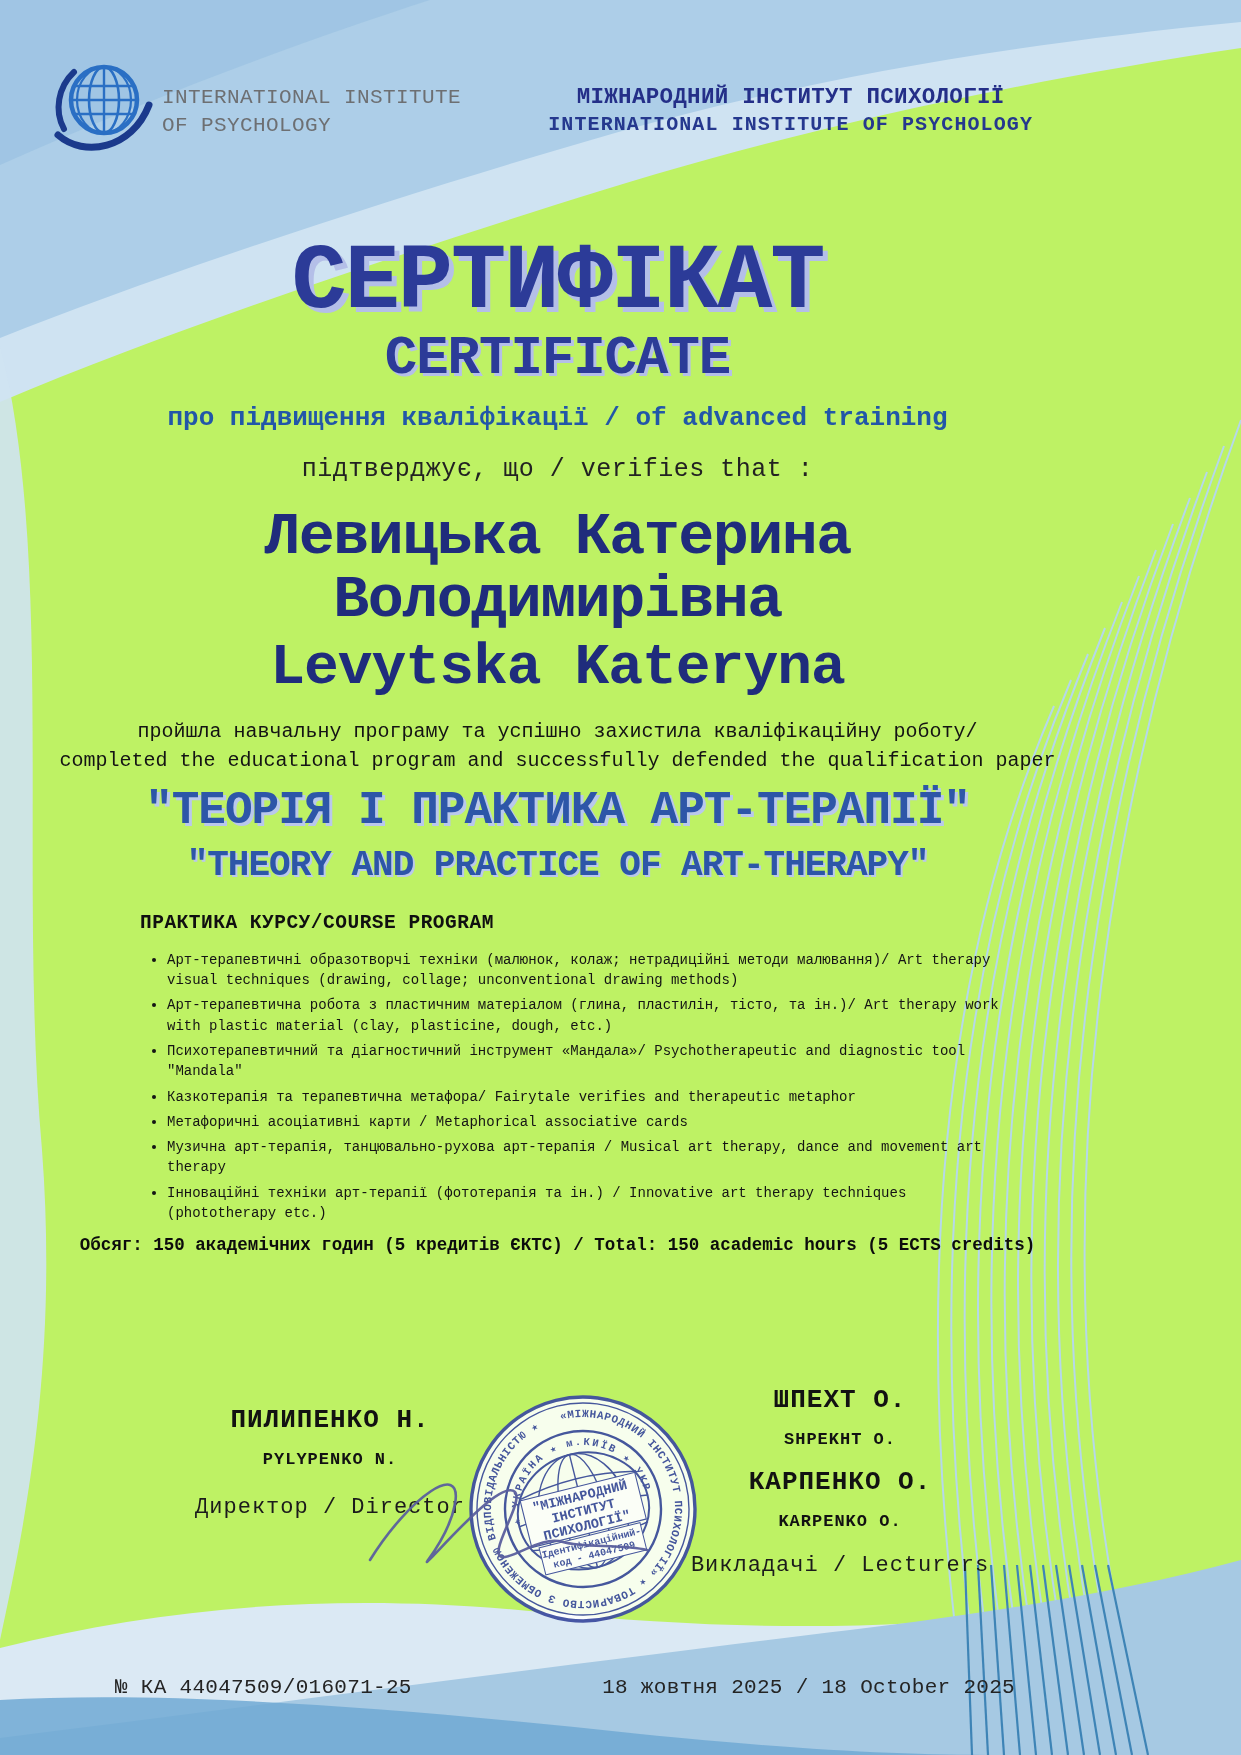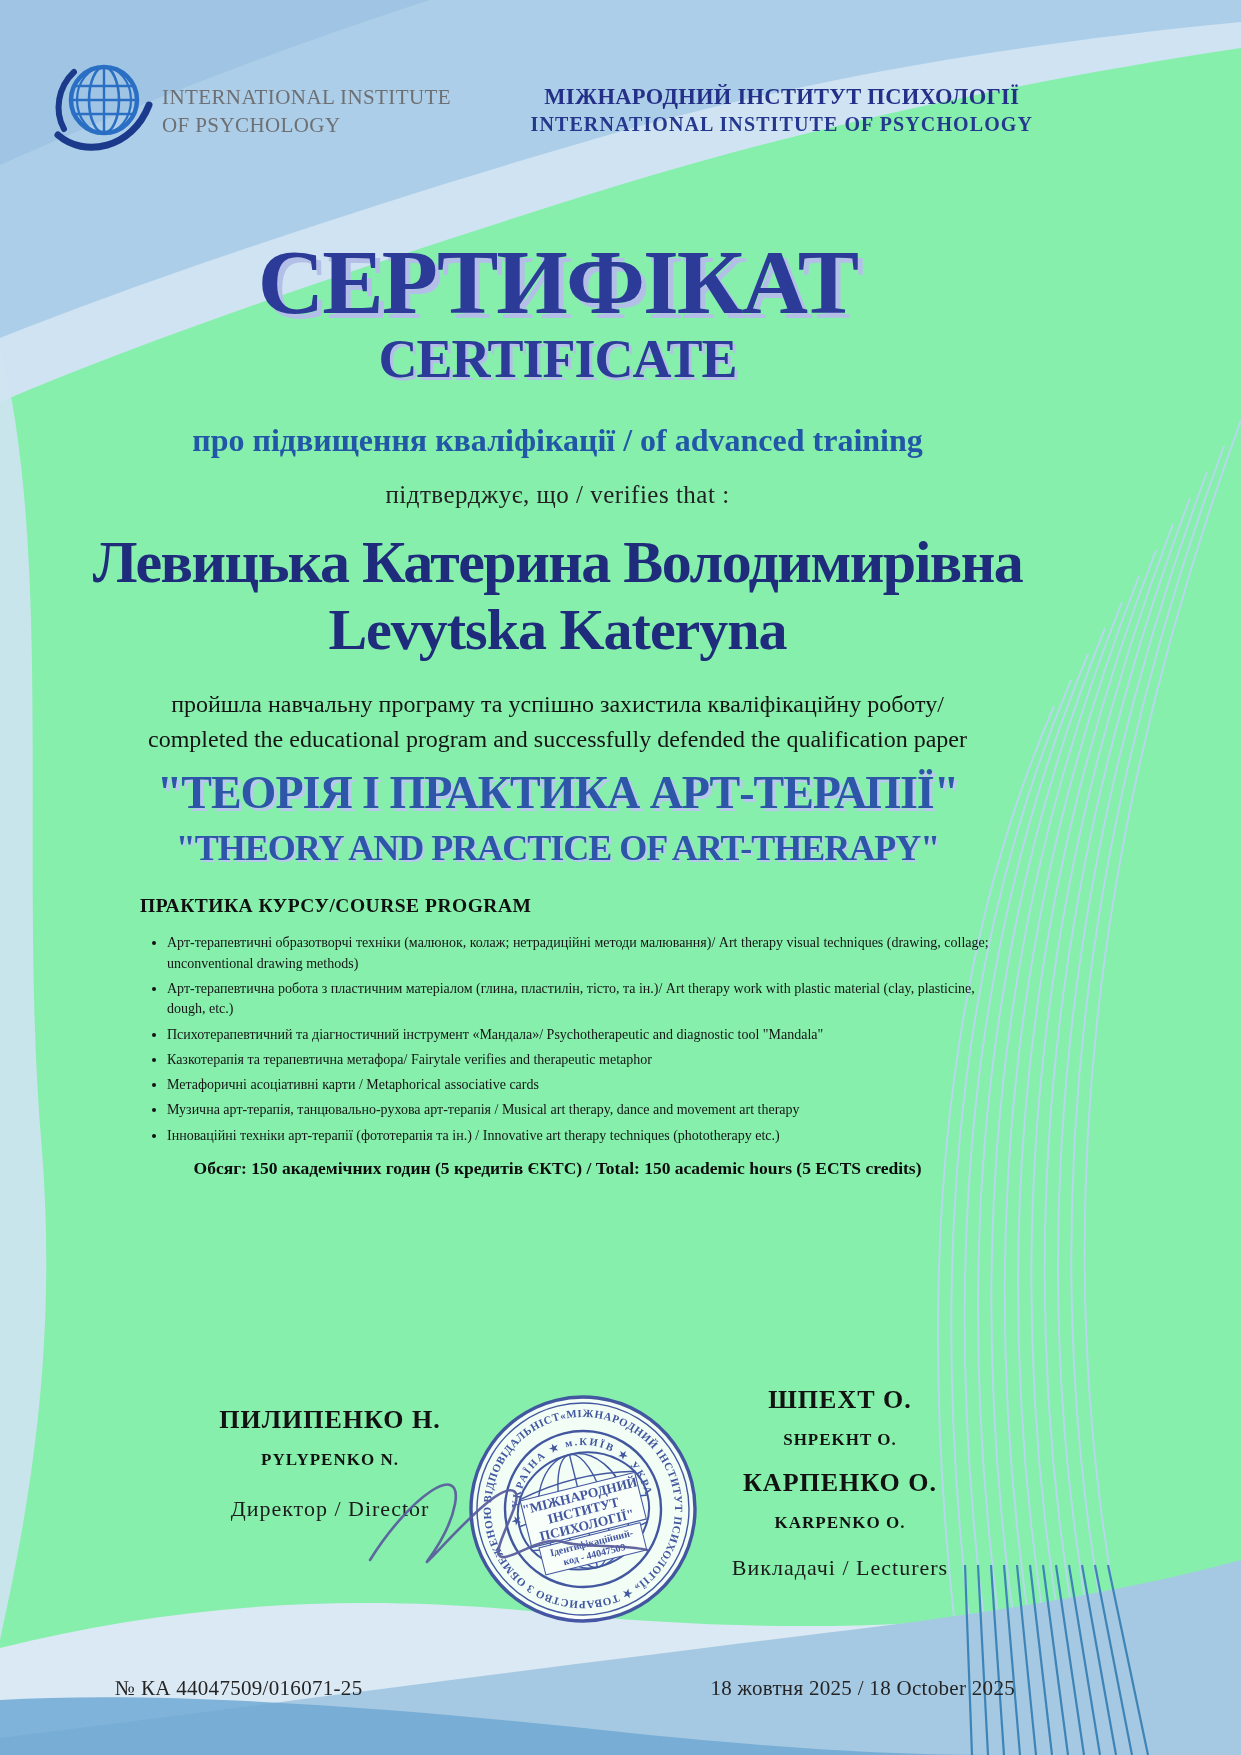--- a/index.html
+++ b/index.html
@@ -1,38 +1,38 @@
 <!DOCTYPE html>
 <html><head>
 <meta charset="utf-8">
 <style>
   html,body{margin:0;padding:0;background:#ffffff;}
   .page{
-    position:relative;width:1241px;height:1755px;overflow:hidden;background:#86efac;
-    font-family:Liberation Serif, serif;
+    position:relative;width:1241px;height:1755px;overflow:hidden;background:#bef264;
+    font-family:Liberation Mono, monospace;
   }
   .bg{position:absolute;left:0;top:0;width:1241px;height:1755px;z-index:0;}
   
   .logo-globe{position:absolute;left:50px;top:55px;z-index:2;}
   .logo-text{position:absolute;left:162px;top:84px;z-index:2;color:#6d6f72;font-size:21px;
     letter-spacing:.4px;line-height:1.32;font-weight:400;}
   .org-block{position:absolute;right:208px;top:84px;z-index:2;text-align:center;}
   .org-ua{font-size:22.5px;font-weight:800;color:#242f88;letter-spacing:.3px;}
   .org-en{font-size:20px;font-weight:800;color:#25388e;letter-spacing:1.1px;margin-top:3px;}
   
   .content{position:absolute;left:30px;top:0;width:1055px;text-align:center;z-index:2;}
   .title-ua{margin-top:236px;font-size:92px;font-weight:800;letter-spacing:-2px;line-height:1.02;
     color:#2c3b98;text-shadow:5px 5px 0 #b4bfe8;}
   .title-en{margin-top:-2px;font-size:54px;font-weight:800;letter-spacing:-1px;
     color:#2c3b98;text-shadow:3px 3px 0 #b4bfe8;}
-  .subtitle{margin-top:32px;font-size:32px;font-weight:600;color:#2257a8;}
+  .subtitle{margin-top:14px;font-size:26px;font-weight:600;color:#2257a8;}
   .verifies{margin-top:22px;font-size:25px;color:#222;letter-spacing:.5px;}
   .name-ua{margin-top:22px;font-size:60px;font-weight:800;letter-spacing:-1.5px;color:#1f2c7c;line-height:1.05;}
   .name-en{margin-top:6px;font-size:58px;font-weight:800;letter-spacing:-1px;color:#1f2c7c;line-height:1.05;}
-  .statement{margin-top:26px;font-size:24px;color:#141414;line-height:1.45;}
+  .statement{margin-top:18px;font-size:20px;color:#141414;line-height:1.45;}
   .thesis-ua{margin-top:10px;font-size:46px;font-weight:800;letter-spacing:-1px;color:#2d56a8;
     text-shadow:3px 3px 0 #b9c8ec;}
   .thesis-en{margin-top:8px;font-size:36px;font-weight:800;letter-spacing:-1px;color:#2d56a8;
     text-shadow:2px 2px 0 #b9c8ec;}
   .program{margin-top:26px;text-align:left;padding-left:110px;padding-right:75px;}
   .program-heading{font-size:19.5px;font-weight:800;letter-spacing:.5px;color:#101010;}
   .program ul{margin:16px 0 0 0;padding-left:27px;}
   .program li{font-size:14px;line-height:1.45;color:#141414;margin-bottom:5px;}
   .volume{margin-top:12px;font-size:17.5px;font-weight:700;color:#0c0c0c;text-align:center;}
   

